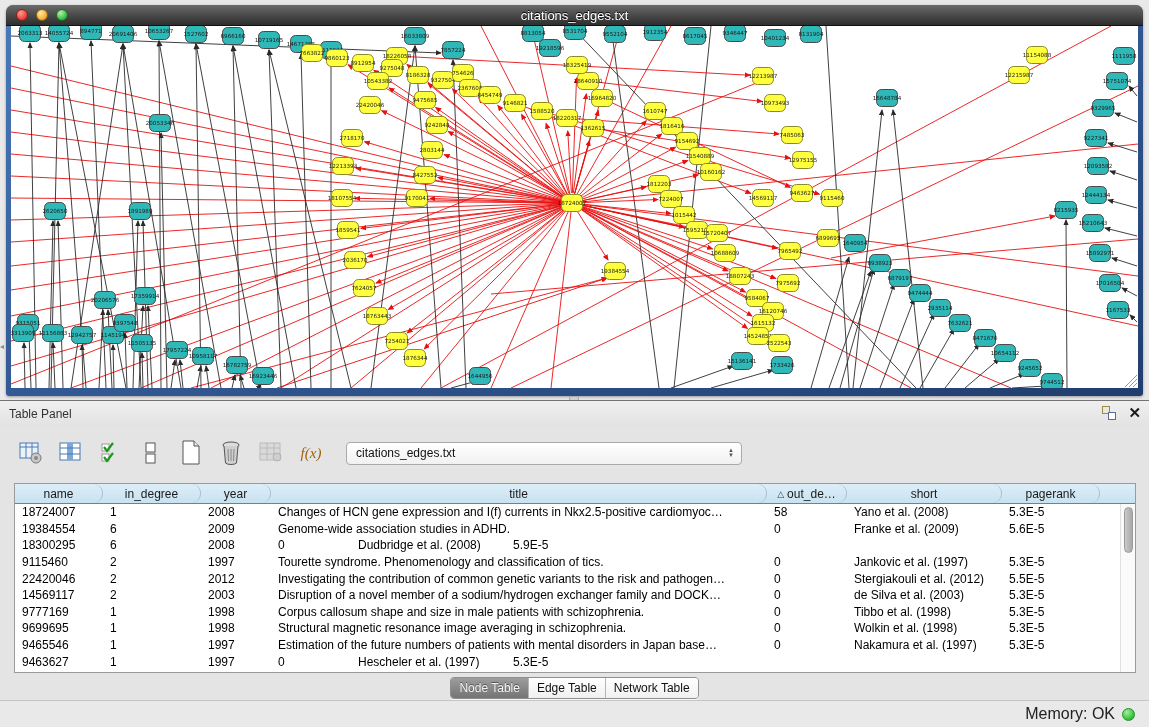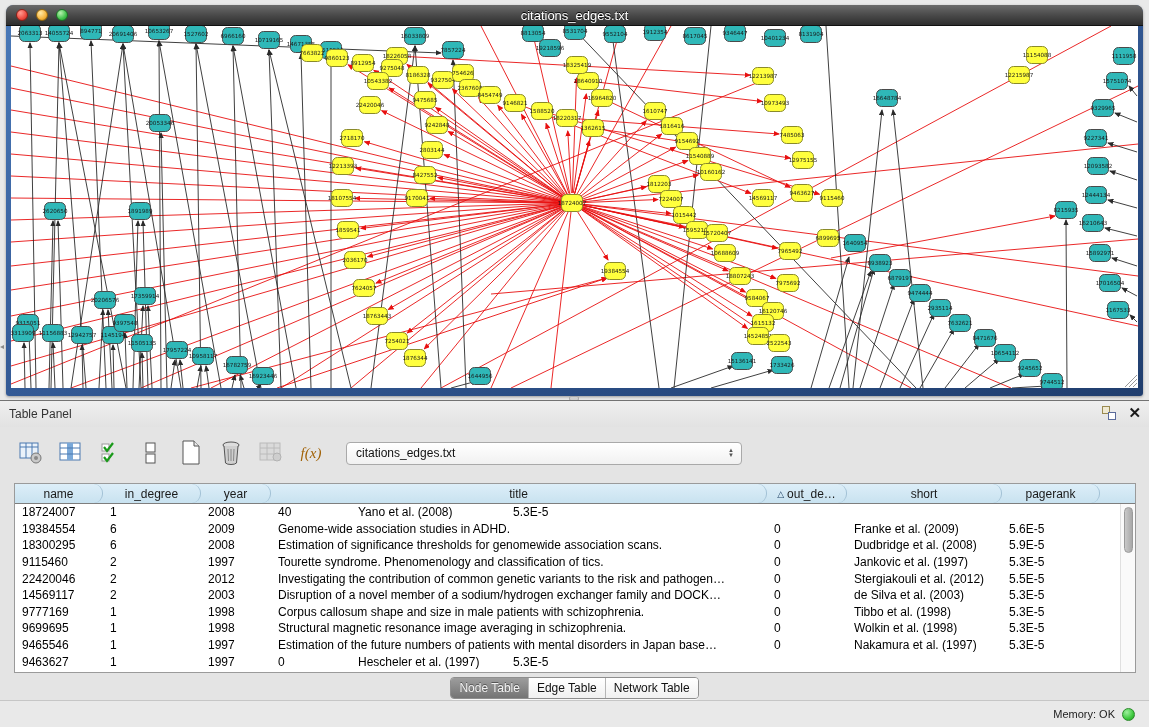--- a/index.html
+++ b/index.html
@@ -56,21 +56,21 @@
 
   #tabbar { position:absolute; left:0; right:0; top:274px; height:26px; display:flex; justify-content:center; align-items:center; }
   #seg { display:flex; border:1px solid #8e8e8e; border-radius:4px; overflow:hidden; box-shadow:0 1px 0 rgba(255,255,255,.7); }
   .tab { font-size:12px; padding:3px 8px; background:linear-gradient(#ffffff,#f0f0f0); color:#111; border-right:1px solid #b5b5b5; }
   .tab:last-child { border-right:none; }
   .tab.active { background:linear-gradient(#9d9d9d,#747474); color:#f2f2f2; text-shadow:0 -1px 0 #555; }
 
   
   #status-bar { position:absolute; left:0; bottom:0; width:1149px; height:27px; background:#e9e9e9; border-top:1px solid #c6c6c6;
     display:flex; align-items:center; justify-content:flex-end; padding-right:14px; gap:7px; }
-  #memory-label { font-size:11px; color:#222; }
+  #memory-label { font-size:16px; color:#222; }
   #memory-dot { width:13px; height:13px; border-radius:50%; background:radial-gradient(circle at 35% 30%,#9ef09e,#3ec93e 60%,#249324); border:1px solid #2a8a2a; }
 
   #left-collapse { position:absolute; left:0px; top:341px; width:7px; height:12px; color:#8a8a8a; font-size:8px; line-height:12px; }
   #divider-grip { position:absolute; left:569px; top:396px; width:10px; height:5px; background:#cfcfcf; border:1px solid #aaa; border-radius:2px; }
 </style>
 </head>
 <body>
 
 <div id="net-window">
   <div id="net-titlebar">
@@ -631,38 +631,38 @@
         <div class="th c6">
           <span>pagerank</span>
         </div>
         <div class="th cfill"></div>
       </div>
     <div id="table-body">
         <div class="tr">
           <div class="td c0">18724007</div>
           <div class="td c1">1</div>
           <div class="td c2">2008</div>
-          <div class="td c4">40</div>
+          <div class="td c3">Changes of HCN gene expression and I(f) currents in Nkx2.5-positive cardiomyoc…</div>
+          <div class="td c4">58</div>
           <div class="td c5">Yano et al. (2008)</div>
           <div class="td c6">5.3E-5</div>
         </div>
         <div class="tr">
           <div class="td c0">19384554</div>
           <div class="td c1">6</div>
           <div class="td c2">2009</div>
           <div class="td c3">Genome-wide association studies in ADHD.</div>
           <div class="td c4">0</div>
           <div class="td c5">Franke et al. (2009)</div>
           <div class="td c6">5.6E-5</div>
         </div>
         <div class="tr">
           <div class="td c0">18300295</div>
           <div class="td c1">6</div>
           <div class="td c2">2008</div>
-          <div class="td c3">Estimation of significance thresholds for genomewide association scans.</div>
           <div class="td c4">0</div>
           <div class="td c5">Dudbridge et al. (2008)</div>
           <div class="td c6">5.9E-5</div>
         </div>
         <div class="tr">
           <div class="td c0">9115460</div>
           <div class="td c1">2</div>
           <div class="td c2">1997</div>
           <div class="td c3">Tourette syndrome. Phenomenology and classification of tics.</div>
           <div class="td c4">0</div>

